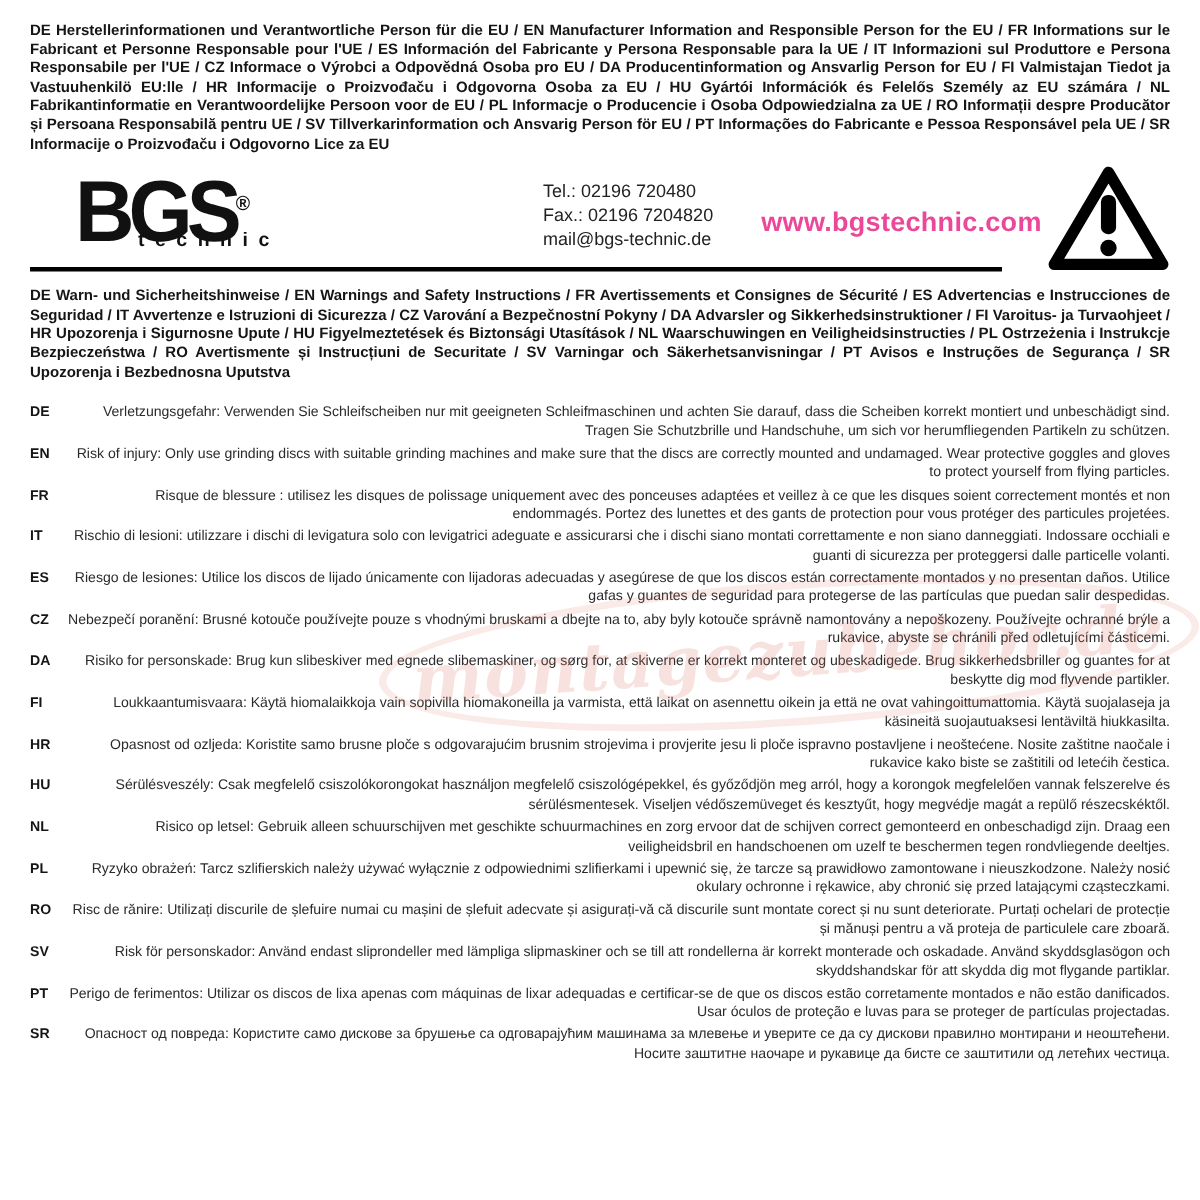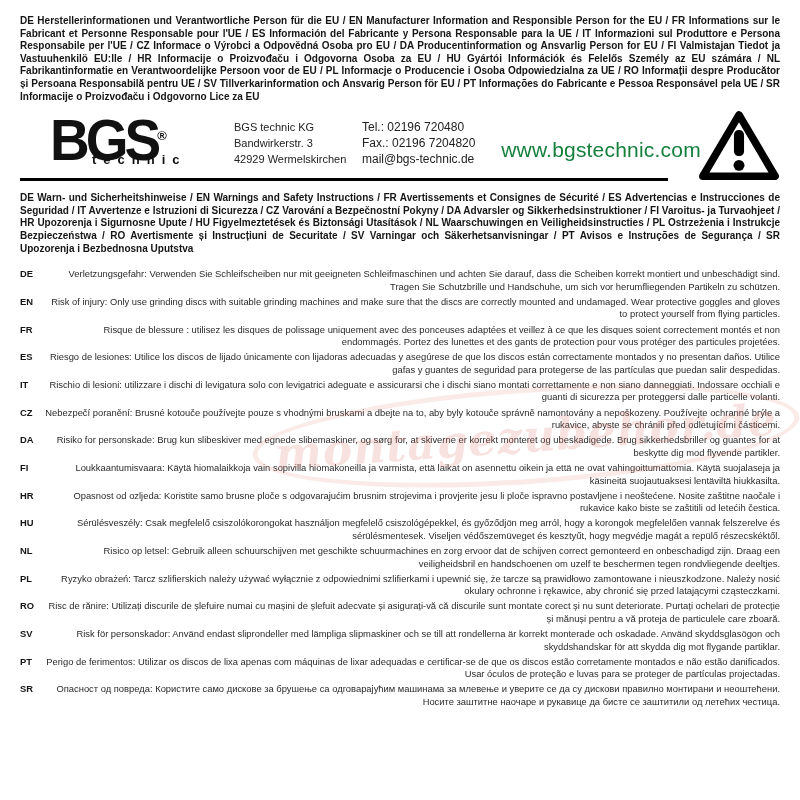--- a/index.html
+++ b/index.html
@@ -25,21 +25,21 @@
   }
   .logo-reg{font-size:13px;font-weight:700;vertical-align:super;letter-spacing:0;}
   .logo-sub{
     font-size:13px;font-weight:bold;letter-spacing:7px;
     margin-top:-16px;padding-left:42px;line-height:14px;
   }
   .addr{position:absolute;left:186px;top:9px;font-size:11px;line-height:16px;color:#222;}
   .contact{position:absolute;left:314px;top:9px;font-size:12px;line-height:16px;color:#222;}
   .website{
     position:absolute;left:436px;top:28px;width:234px;text-align:center;
-    font-size:21px;font-weight:normal;letter-spacing:.2px;color:#15803d;
+    font-size:18px;font-weight:bold;letter-spacing:.2px;color:#ec4899;
   }
   .triangle{position:absolute;right:-2px;top:-1px;width:86px;height:74px;}
 
   .rule{border-bottom:3px solid #000;width:648px;margin-top:0px;}
 
   .mlpara2{margin-top:11px;}
 
   
   .warnings{margin-top:13px;}
   .warn-row{display:flex;margin-bottom:2.5px;}
@@ -69,25 +69,20 @@
 
 <div class="page">
 
   <div class="mlpara">DE Herstellerinformationen und Verantwortliche Person für die EU  /  EN Manufacturer Information and Responsible Person for the EU  /  FR Informations sur le Fabricant et Personne Responsable pour l'UE  /  ES Información del Fabricante y Persona Responsable para la UE  /  IT Informazioni sul Produttore e Persona Responsabile per l'UE  /  CZ Informace o Výrobci a Odpovědná Osoba pro EU  /  DA Producentinformation og Ansvarlig Person for EU  /  FI Valmistajan Tiedot ja Vastuuhenkilö EU:lle  /  HR Informacije o Proizvođaču i Odgovorna Osoba za EU  /  HU Gyártói Információk és Felelős Személy az EU számára  /  NL Fabrikantinformatie en Verantwoordelijke Persoon voor de EU  /  PL Informacje o Producencie i Osoba Odpowiedzialna za UE  /  RO Informații despre Producător și Persoana Responsabilă pentru UE  /  SV Tillverkarinformation och Ansvarig Person för EU  /  PT Informações do Fabricante e Pessoa Responsável pela UE  /  SR Informacije o Proizvođaču i Odgovorno Lice za EU</div>
 
   <div class="brand">
     <div class="logo">
       <div class="logo-main"><span>BGS</span><span class="logo-reg">®</span></div>
       <div class="logo-sub">technic</div>
     </div>
-    <div class="addr">
-      <div>BGS technic KG</div>
-      <div>Bandwirkerstr. 3</div>
-      <div>42929 Wermelskirchen</div>
-    </div>
     <div class="contact">
       <div>Tel.: 02196 720480</div>
       <div>Fax.: 02196 7204820</div>
       <div>mail@bgs-technic.de</div>
     </div>
     <div class="website">www.bgstechnic.com</div>
     <svg class="triangle" viewBox="0 0 100 88" aria-hidden="true">
       <path d="M50 7 L93 80 L7 80 Z" fill="none" stroke="#000" stroke-width="9" stroke-linejoin="round"></path>
       <rect x="44" y="25" width="12" height="31" rx="5.5" fill="#000"></rect>
       <circle cx="50" cy="67" r="6.5" fill="#000"></circle>
@@ -105,26 +100,26 @@
       </div>
     <div class="warn-row">
         <div class="warn-lang">EN</div>
         <div class="warn-text">Risk of injury: Only use grinding discs with suitable grinding machines and make sure that the discs are correctly mounted and undamaged. Wear protective goggles and gloves to protect yourself from flying particles.</div>
       </div>
     <div class="warn-row">
         <div class="warn-lang">FR</div>
         <div class="warn-text">Risque de blessure : utilisez les disques de polissage uniquement avec des ponceuses adaptées et veillez à ce que les disques soient correctement montés et non endommagés. Portez des lunettes et des gants de protection pour vous protéger des particules projetées.</div>
       </div>
     <div class="warn-row">
+        <div class="warn-lang">IT</div>
+        <div class="warn-text">Rischio di lesioni: utilizzare i dischi di levigatura solo con levigatrici adeguate e assicurarsi che i dischi siano montati correttamente e non siano danneggiati. Indossare occhiali e guanti di sicurezza per proteggersi dalle particelle volanti.</div>
+      </div>
+    <div class="warn-row">
         <div class="warn-lang">ES</div>
         <div class="warn-text">Riesgo de lesiones: Utilice los discos de lijado únicamente con lijadoras adecuadas y asegúrese de que los discos están correctamente montados y no presentan daños. Utilice gafas y guantes de seguridad para protegerse de las partículas que puedan salir despedidas.</div>
-      </div>
-    <div class="warn-row">
-        <div class="warn-lang">IT</div>
-        <div class="warn-text">Rischio di lesioni: utilizzare i dischi di levigatura solo con levigatrici adeguate e assicurarsi che i dischi siano montati correttamente e non siano danneggiati. Indossare occhiali e guanti di sicurezza per proteggersi dalle particelle volanti.</div>
       </div>
     <div class="warn-row">
         <div class="warn-lang">CZ</div>
         <div class="warn-text">Nebezpečí poranění: Brusné kotouče používejte pouze s vhodnými bruskami a dbejte na to, aby byly kotouče správně namontovány a nepoškozeny. Používejte ochranné brýle a rukavice, abyste se chránili před odletujícími částicemi.</div>
       </div>
     <div class="warn-row">
         <div class="warn-lang">DA</div>
         <div class="warn-text">Risiko for personskade: Brug kun slibeskiver med egnede slibemaskiner, og sørg for, at skiverne er korrekt monteret og ubeskadigede. Brug sikkerhedsbriller og guantes for at beskytte dig mod flyvende partikler.</div>
       </div>
     <div class="warn-row">

